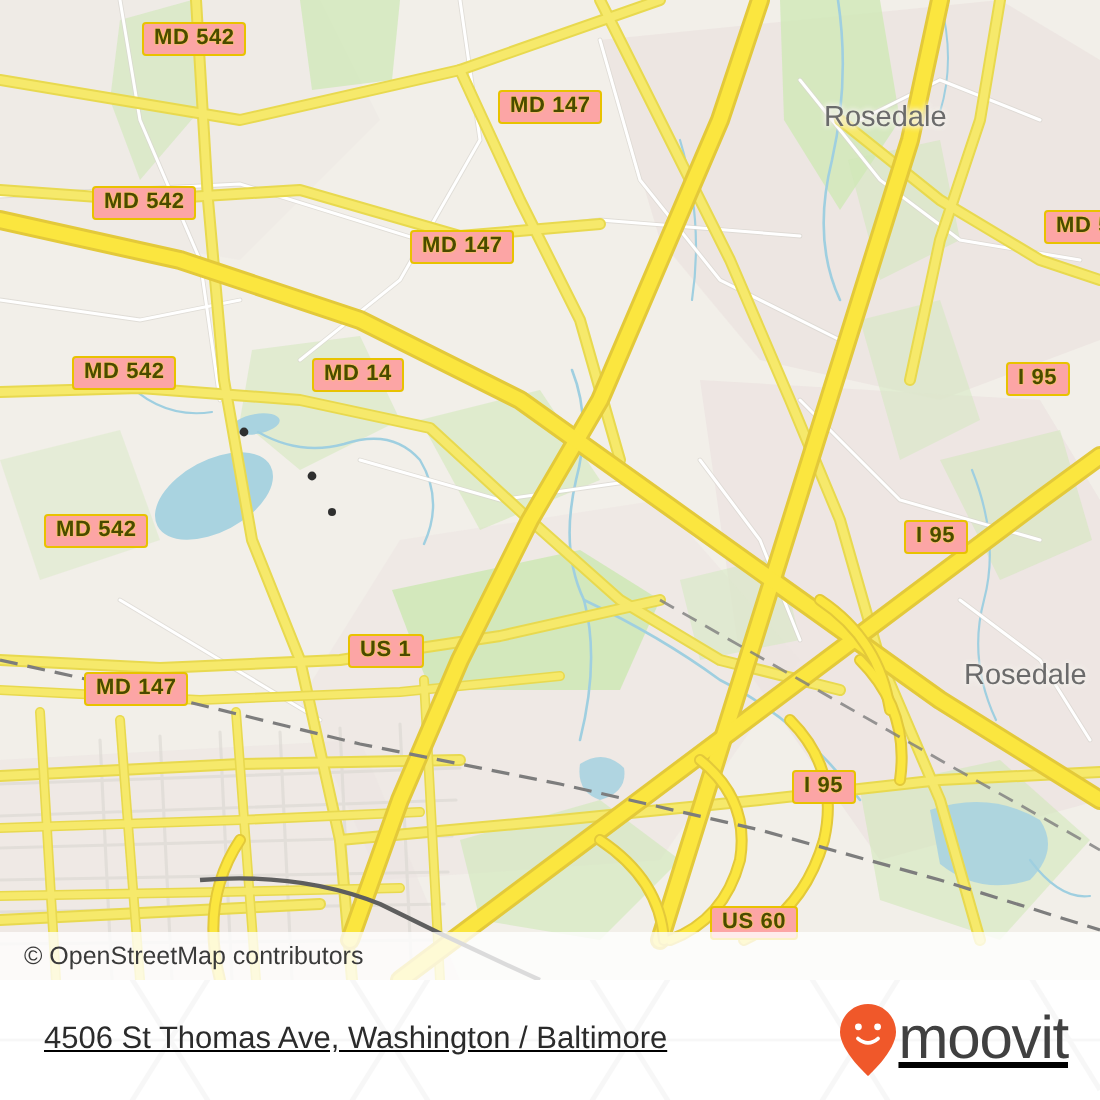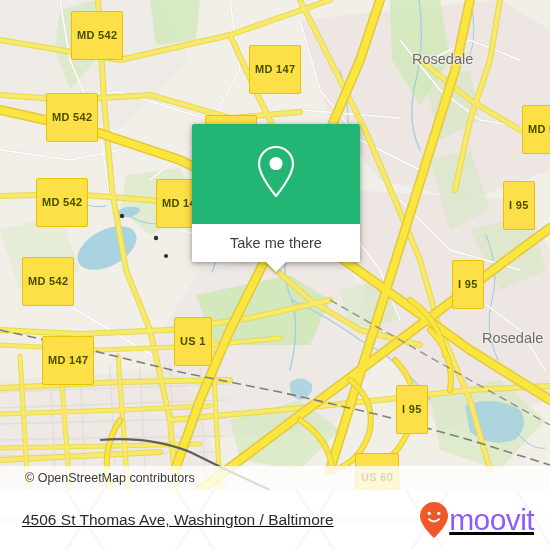--- a/index.html
+++ b/index.html
@@ -25,30 +25,30 @@
     width: 550px;
     height: 490px;
     overflow: hidden;
     background: #f2efe9;
   }
   .map-svg { position: absolute; left: 0; top: 0; }
 
   
   .shield {
     position: absolute;
-    background: #fde047;
+    background: #fca5a5;
     border: 1.6px solid #e8c200;
     border-radius: 2px;
     color: #4a4a00;
     font-size: 11px;
     font-weight: bold;
     letter-spacing: .3px;
     line-height: 15px;
     height: 15px;
-    padding: 16px 5px;
+    padding: 0 5px;
     white-space: nowrap;
     font-family: "Liberation Sans", sans-serif;
     box-sizing: content-box;
     text-shadow: 0 0 1px #f7f000;
   }
   .place-label {
     position: absolute;
     color: #6b6b6b;
     font-size: 14.5px;
     white-space: nowrap;
@@ -108,21 +108,21 @@
     left: 0;
     bottom: 0;
     width: 550px;
     height: 24px;
     background: rgba(255,255,255,.78);
     display: flex;
     align-items: center;
     z-index: 45;
   }
   #attribution-text {
-    padding-left: 25px;
+    padding-left: 12px;
     font-size: 12.5px;
     color: #3a3a3a;
     font-family: "Liberation Sans", sans-serif;
   }
 
   
   #footer-bar {
     position: absolute;
     left: 0;
     top: 490px;
@@ -151,21 +151,21 @@
     white-space: nowrap;
   }
   #brand-logo {
     position: relative;
     display: flex;
     align-items: center;
     padding-right: 16px;
   }
   #brand-name {
     font-size: 30px;
-    color: #8b5cf6;
+    color: #404040;
     font-family: "Liberation Sans", sans-serif;
     letter-spacing: -.6px;
     line-height: 30px;
   }
 </style>
 </head>
 <body>
 
 <div id="app">
 
@@ -374,34 +374,20 @@
     <div class="shield" style="left:36px;  top:178px;">MD 542</div>
     <div class="shield" style="left:156px; top:179px;">MD 14</div>
     <div class="shield" style="left:503px; top:181px;">I 95</div>
     <div class="shield" style="left:22px;  top:257px;">MD 542</div>
     <div class="shield" style="left:452px; top:260px;">I 95</div>
     <div class="shield" style="left:160px; top:317px;margin-left:14px;">US 1</div>
     <div class="shield" style="left:42px;  top:336px;">MD 147</div>
     <div class="shield" style="left:396px; top:385px;">I 95</div>
     <div class="shield" style="left:355px; top:453px;">US 60</div>
 
-    <div id="popup-card">
-      <div id="popup-head">
-        <span>
-          <svg width="46" height="58" viewBox="0 0 46 58" fill="none">
-            <path d="M23 4 C13.6 4 6 11.6 6 21 C6 33 23 53 23 53 C23 53 40 33 40 21 C40 11.6 32.4 4 23 4 Z" stroke="#ffffff" stroke-width="2.2" fill="none" stroke-linejoin="round"></path>
-            <circle cx="23" cy="20.5" r="6.6" fill="#ffffff"></circle>
-          </svg>
-        </span>
-      </div>
-      <div id="popup-foot">
-        <span id="popup-foot-label">Take me there</span>
-        <div id="popup-tail"></div>
-      </div>
-    </div>
 
     <div id="attribution-bar">
       <span id="attribution-text">© OpenStreetMap contributors</span>
     </div>
   </div>
 
   <div id="footer-bar">
 
     <svg id="footer-watermark" width="550" height="60" viewBox="0 0 550 60">
       <g stroke="#f1f1f1" stroke-width="2.6" fill="none">

